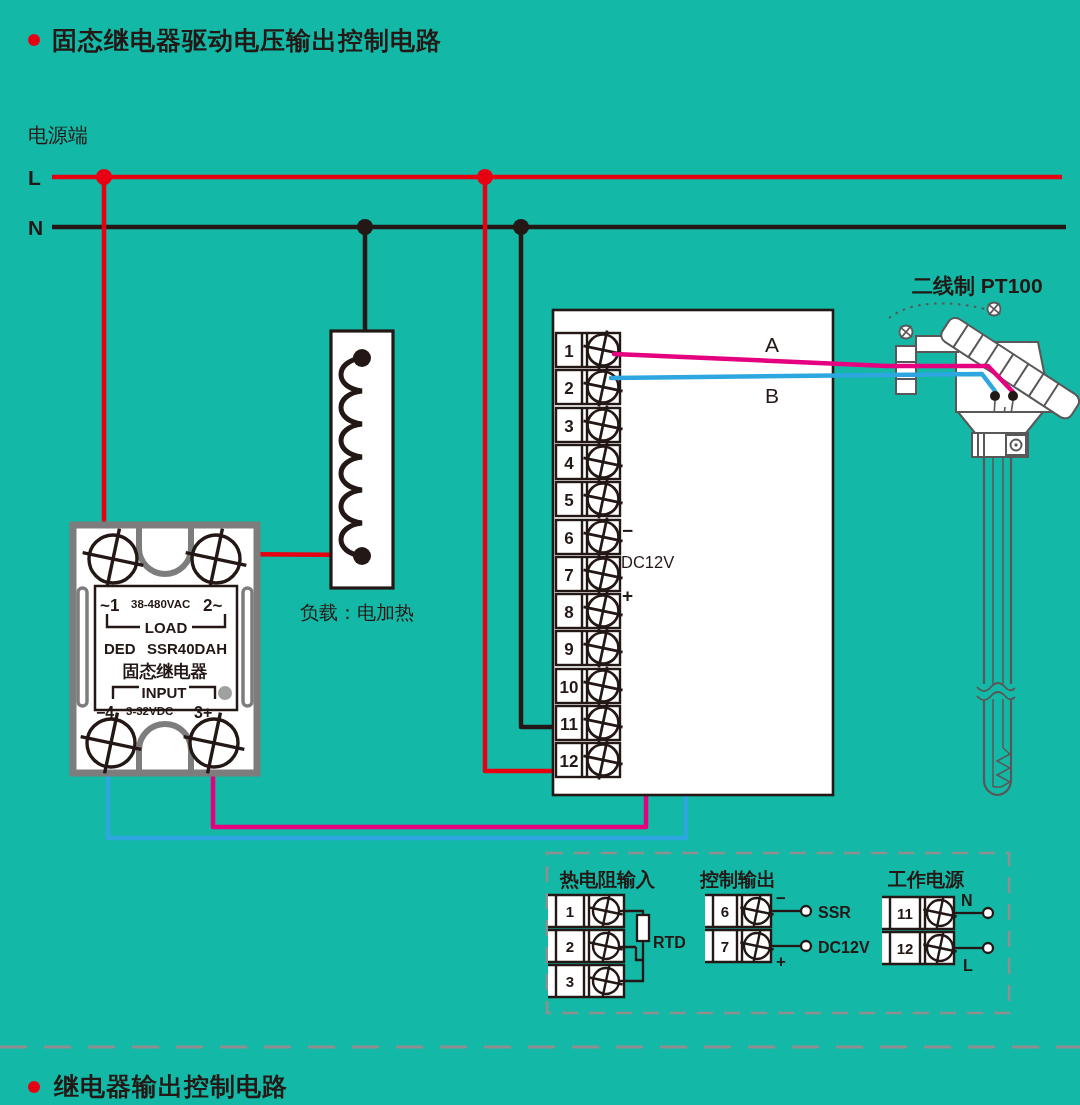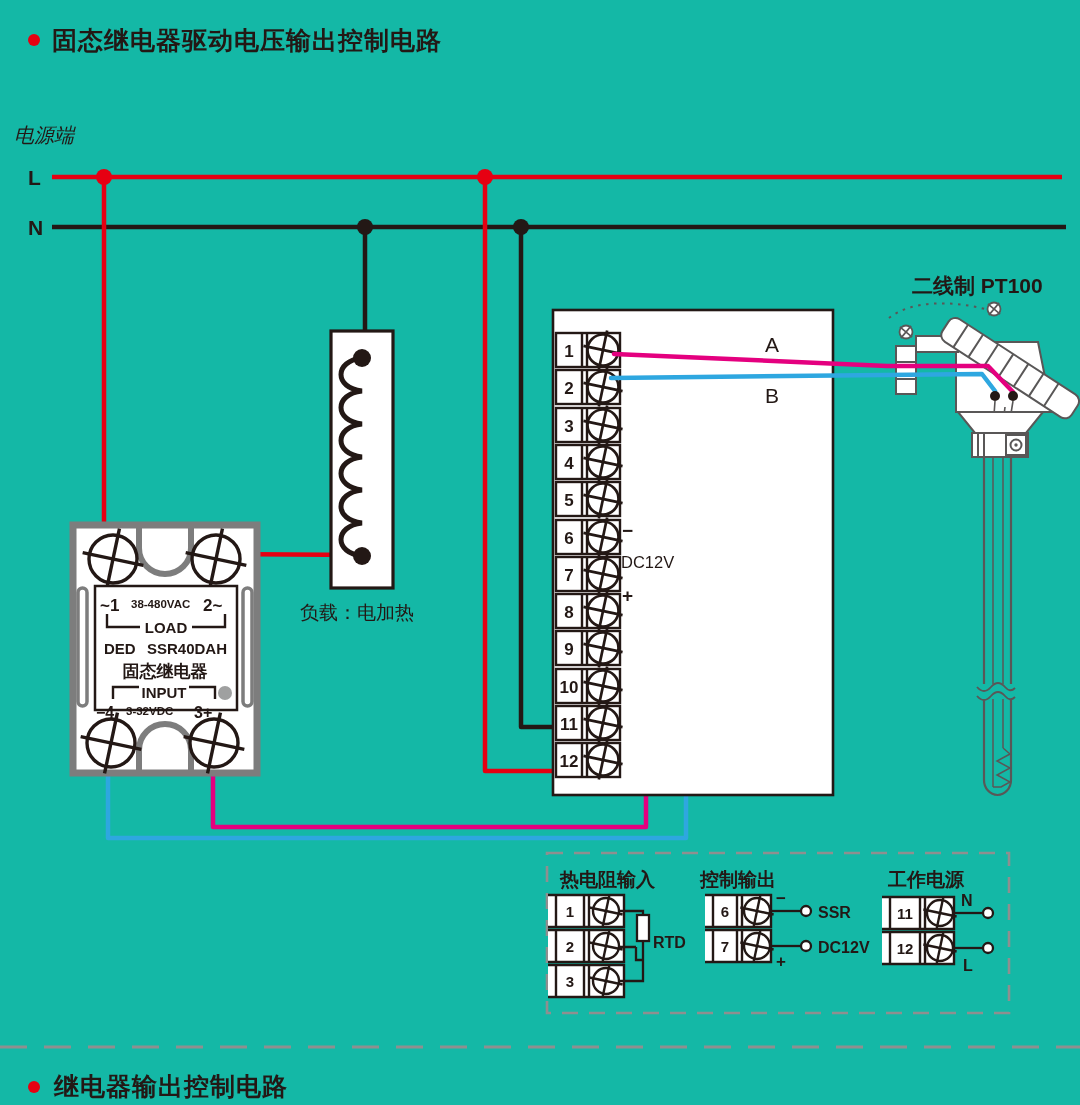--- a/index.html
+++ b/index.html
@@ -23,21 +23,21 @@
   .ltitle{font-size:19px;font-weight:bold;}
   .small-lbl{font-size:16px;font-weight:bold;}
 </style>
 </head>
 <body>
 
 <div class="page">
 
   <div class="abs bullet" style="left:28px;top:34px;"></div>
   <div class="abs sec-title" style="left:52px;top:24px;">固态继电器驱动电压输出控制电路</div>
-  <div class="abs plain" style="left:14px;top:122px;font-style:italic;">电源端</div>
+  <div class="abs plain" style="left:28px;top:122px;">电源端</div>
 
   <svg width="1080" height="1105" viewBox="0 0 1080 1105">
     <defs>
       <g id="screw-lg">
         <circle r="24" fill="#fff" stroke="#231815" stroke-width="3.4"></circle>
         <g transform="rotate(12)" stroke="#231815" stroke-width="3.4">
           <line x1="-31" x2="31"></line>
             <line y1="-31" y2="31"></line>
         </g>
       </g>

